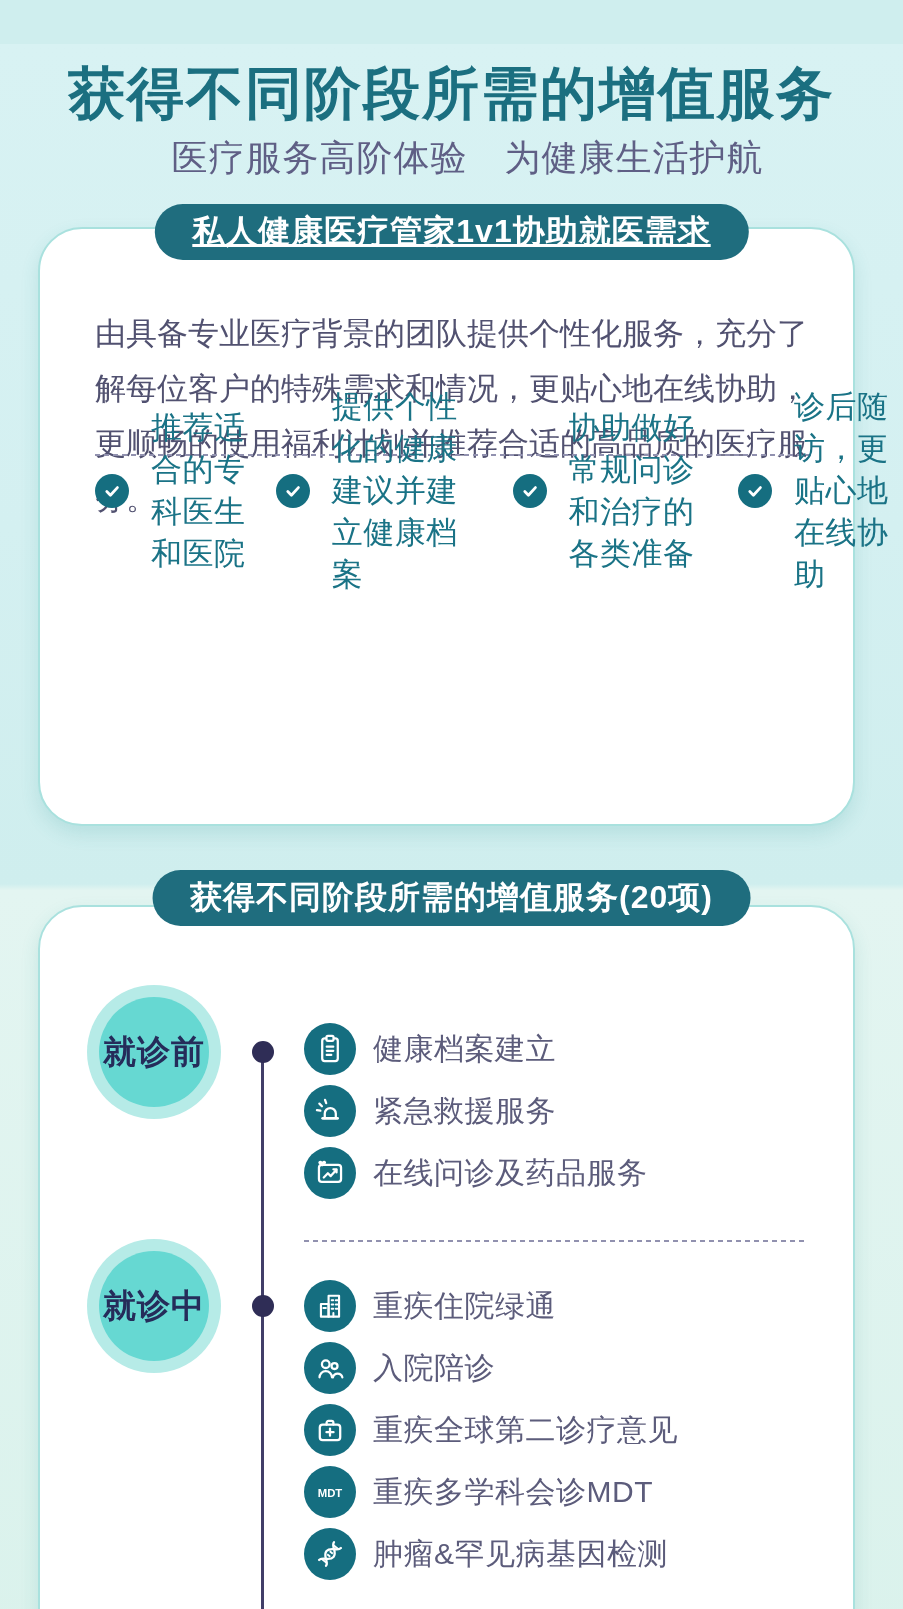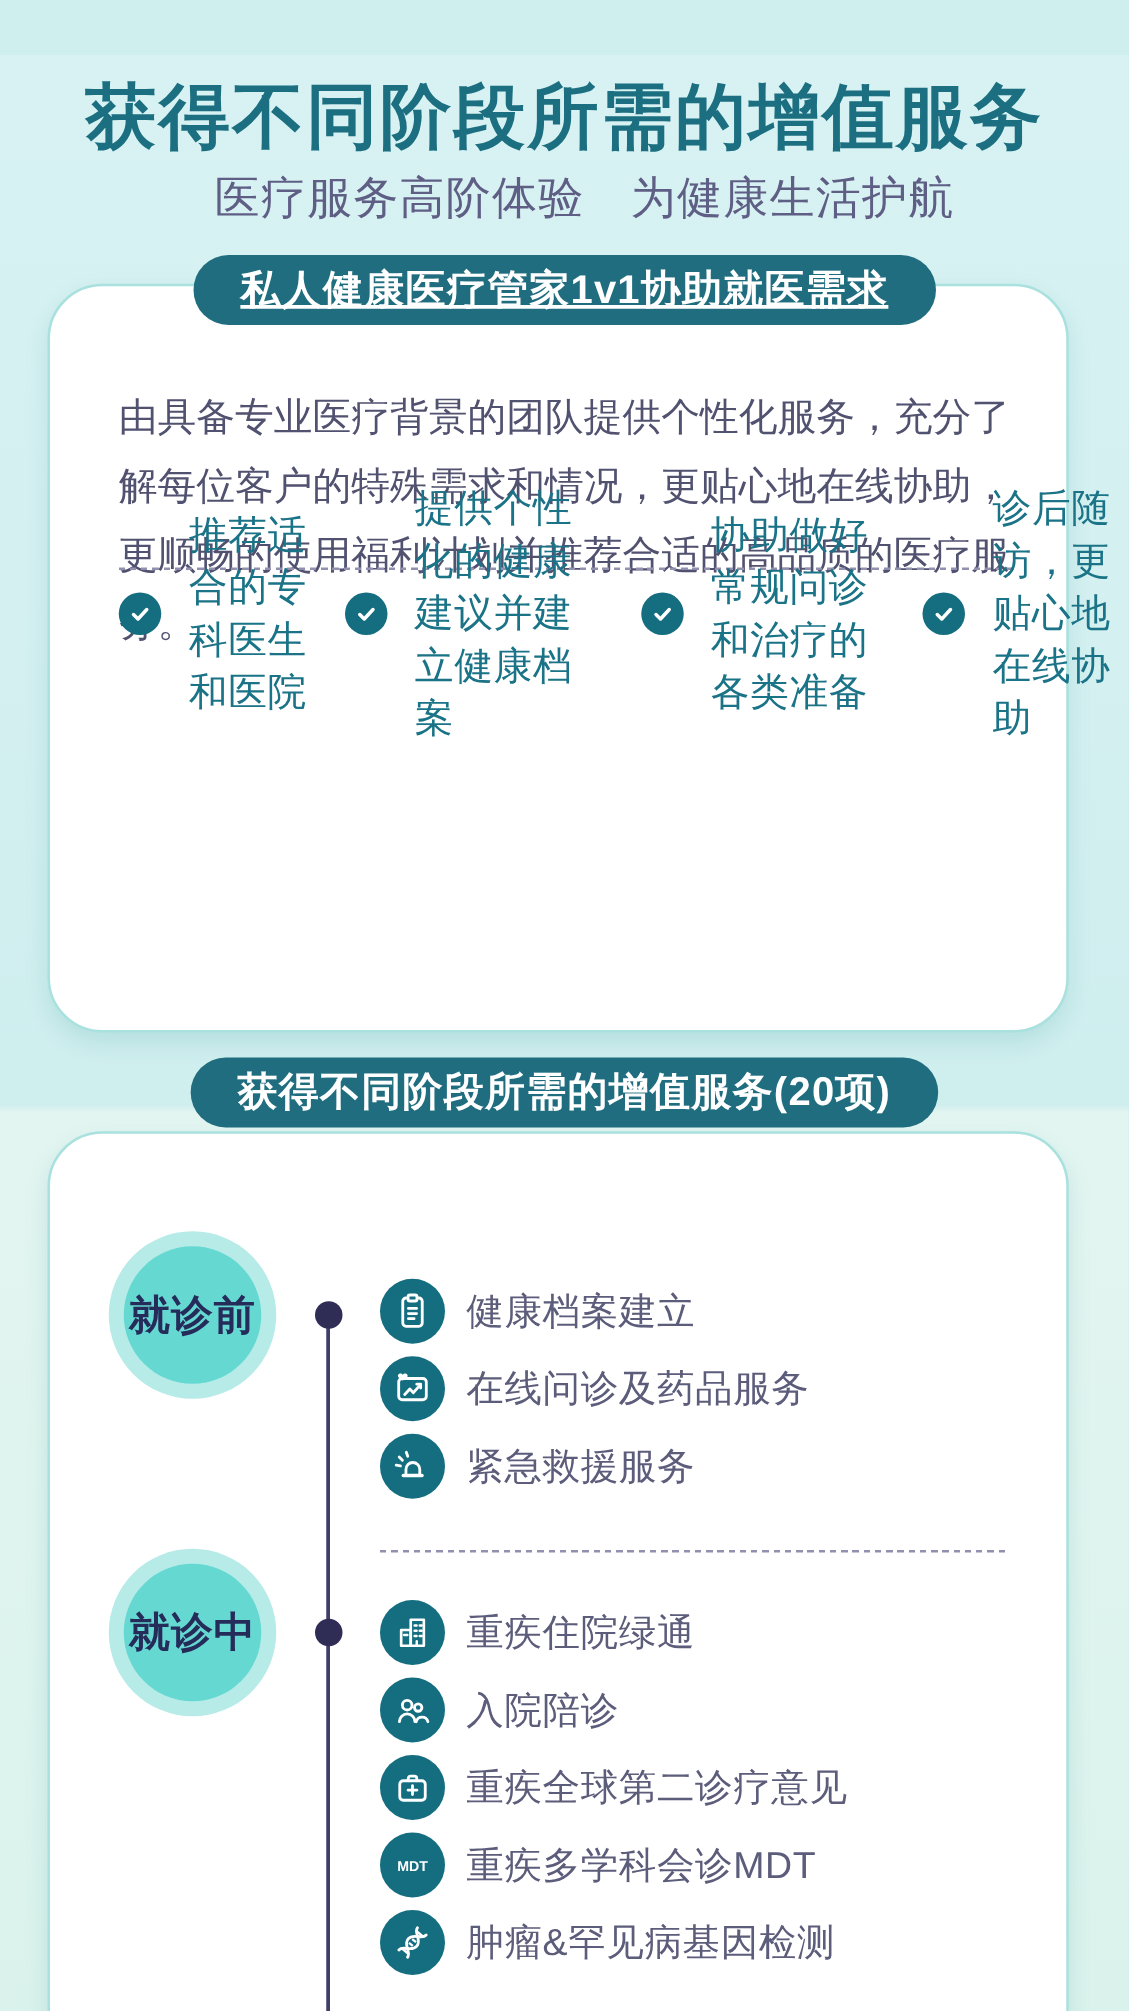--- a/index.html
+++ b/index.html
@@ -27,21 +27,21 @@
   .card1 { top:183px; height:599px; }
   .card2 { top:861px; height:780px; border-radius:44px 44px 0 0; }
   .pill {
     position:absolute; left:50%; transform:translateX(-50%);
     height:56px; padding:0 38px; background:#1f6d7e; border-radius:28px;
     display:flex; align-items:center; justify-content:center;
     color:#ffffff; font-size:32px; font-weight:bold; letter-spacing:1px;
     white-space:nowrap; z-index:5;
   }
   .pill1 { top:160px;text-decoration:underline; }
-  .pill2 { top:802px; }
+  .pill2 { top:826px; }
   .intro-text {
     position:absolute; left:95px; top:262px; width:722px;
     font-size:31px; line-height:55px; color:#515170; z-index:2;
   }
   .dash-divider {
     position:absolute; height:2px; z-index:2;
     background:repeating-linear-gradient(90deg,#9191af 0 5px,transparent 5px 9px);
   }
   .divider1 { left:95px; top:410px; width:717px; }
   .divider2 { left:304px; top:1196px; width:503px; }
@@ -158,38 +158,38 @@
             <rect x="9.5" y="2.8" width="5" height="3.4" rx="1" fill="#156e80" stroke="#fff" stroke-width="1.6"></rect>
             <path d="M9.7,10.4 h4.6 M9.7,13.3 h4.6 M9.7,16.2 h3.2" fill="none" stroke="#fff" stroke-width="1.6" stroke-linecap="round" stroke-linejoin="round"></path>
           </svg>
         </span>
     <span class="service-label">健康档案建立</span>
   </div>
 
   <div class="service-row">
     <span class="service-icon">
           <svg viewBox="0 0 24 24">
+            <path d="M8.3,17 v-3.2 a3.9,3.9 0 0 1 7.8,0 V17" fill="none" stroke="#fff" stroke-width="1.6" stroke-linecap="round" stroke-linejoin="round"></path>
+            <path d="M6.8,17.2 h10.6" fill="none" stroke="#fff" stroke-width="1.9" stroke-linecap="round"></path>
+            <path d="M6.3,8.6 L4.5,6.8 M9.3,6.4 L8.5,4.1 M5.2,11.8 L2.8,11.4" fill="none" stroke="#fff" stroke-width="1.6" stroke-linecap="round" stroke-linejoin="round"></path>
+          </svg>
+        </span>
+    <span class="service-label">紧急救援服务</span>
+  </div>
+
+  <div class="service-row">
+    <span class="service-icon">
+          <svg viewBox="0 0 24 24">
             <rect x="4.2" y="6.2" width="15.6" height="12" rx="2" fill="none" stroke="#fff" stroke-width="1.6" stroke-linecap="round" stroke-linejoin="round"></rect>
             <path d="M7.6,15.2 l2.9,-3 2,2 3.9,-4.4" fill="none" stroke="#fff" stroke-width="1.6" stroke-linecap="round" stroke-linejoin="round"></path>
             <path d="M14.4,9.4 h2.2 v2.2" fill="none" stroke="#fff" stroke-width="1.6" stroke-linecap="round" stroke-linejoin="round"></path>
             <path d="M9.1,4.1 c-0.6,-1 -2,-1 -2.6,0 c-0.6,-1 -2,-1 -2.6,0 c-0.55,0.95 0.25,1.8 2.6,3.3 c2.35,-1.5 3.15,-2.35 2.6,-3.3 z" fill="#fff" stroke="none"></path>
           </svg>
         </span>
     <span class="service-label">在线问诊及药品服务</span>
-  </div>
-
-  <div class="service-row">
-    <span class="service-icon">
-          <svg viewBox="0 0 24 24">
-            <path d="M8.3,17 v-3.2 a3.9,3.9 0 0 1 7.8,0 V17" fill="none" stroke="#fff" stroke-width="1.6" stroke-linecap="round" stroke-linejoin="round"></path>
-            <path d="M6.8,17.2 h10.6" fill="none" stroke="#fff" stroke-width="1.9" stroke-linecap="round"></path>
-            <path d="M6.3,8.6 L4.5,6.8 M9.3,6.4 L8.5,4.1 M5.2,11.8 L2.8,11.4" fill="none" stroke="#fff" stroke-width="1.6" stroke-linecap="round" stroke-linejoin="round"></path>
-          </svg>
-        </span>
-    <span class="service-label">紧急救援服务</span>
   </div>
 </div>
 
   <div class="dash-divider divider2"></div>
 
   <div class="stage-circle stage2">
     <div class="inner">
       <span class="stage-label">就诊中</span>
     </div>
   </div>

